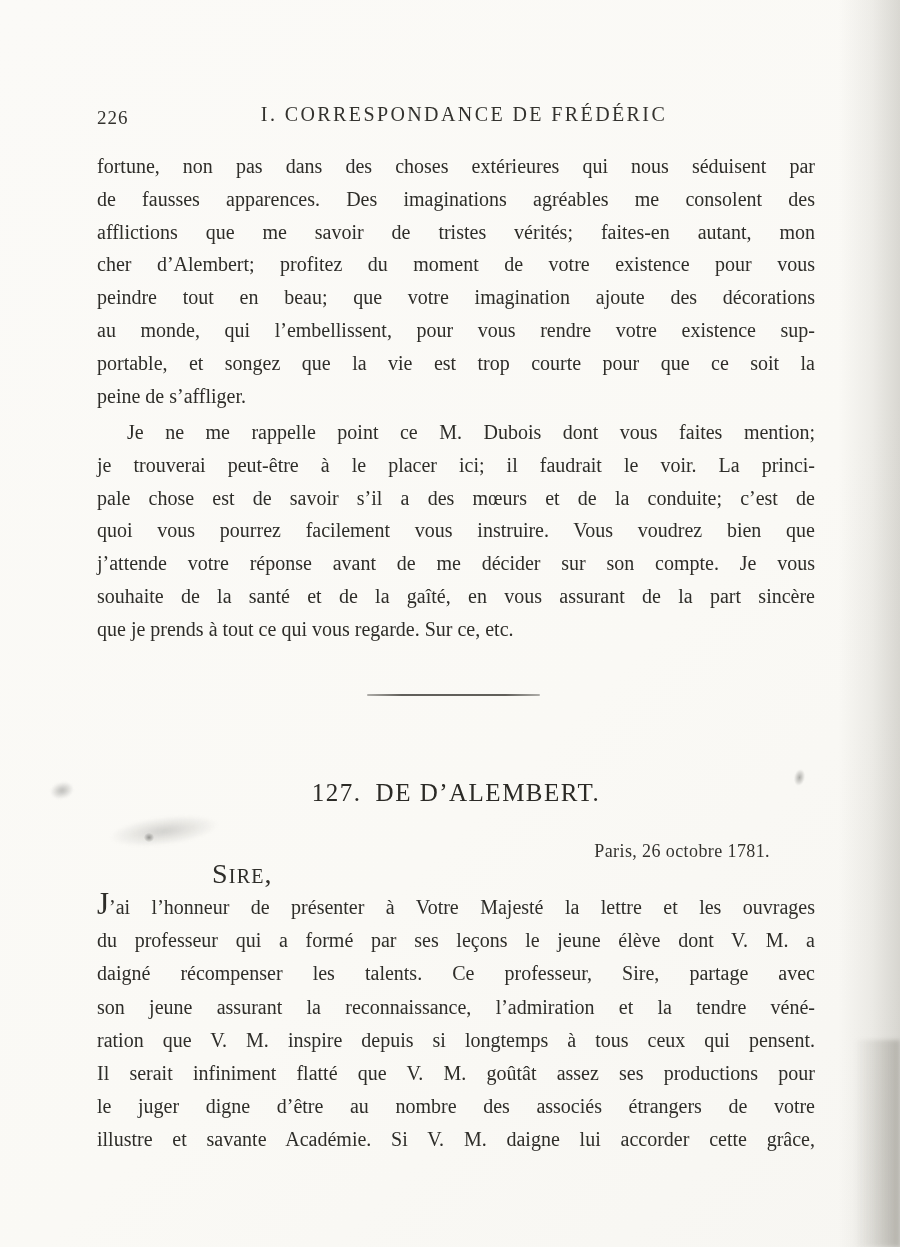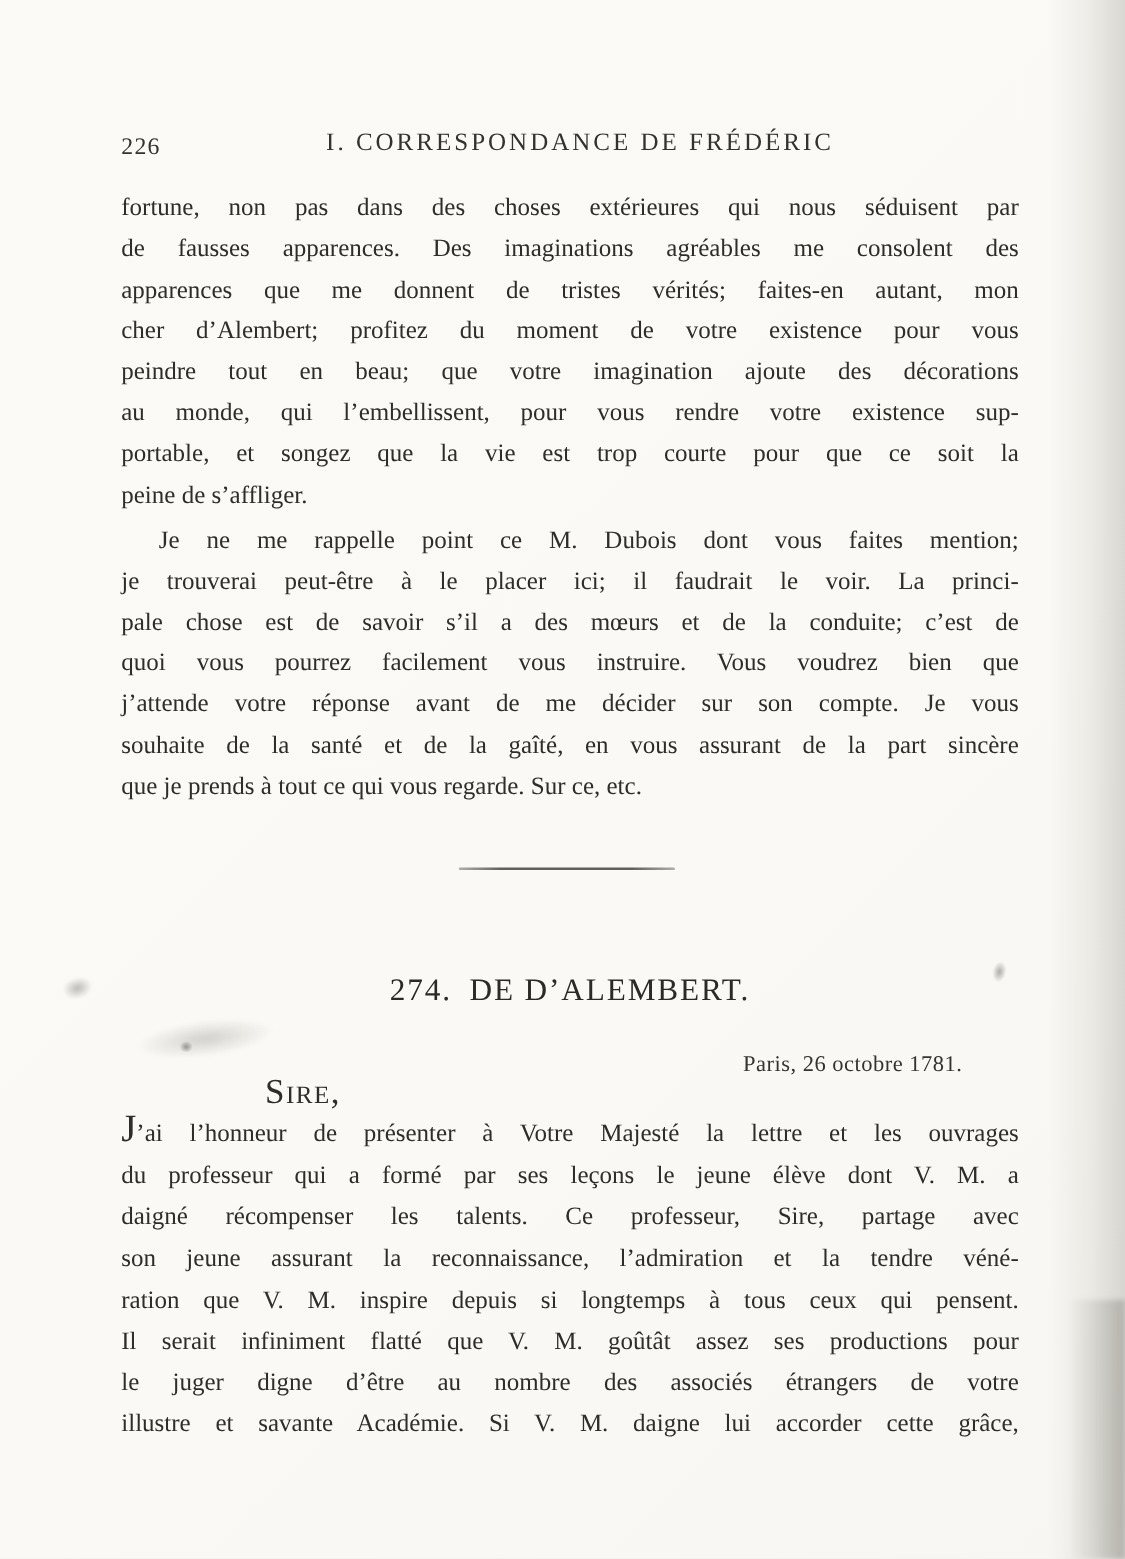--- a/index.html
+++ b/index.html
@@ -95,21 +95,21 @@
 <div class="page">
 
   <div class="header">
     <span class="pagenum">226</span>
     <span class="running-title">I.  CORRESPONDANCE  DE  FRÉDÉRIC</span>
   </div>
 
   <div class="column para1">
     <div class="line j">fortune, non pas dans des choses extérieures qui nous séduisent par</div>
     <div class="line j">de fausses apparences. Des imaginations agréables me consolent des</div>
-    <div class="line j">apparences que me donnent de tristes vérités; faites-en autant, mon</div>
+    <div class="line j">afflictions que me savoir de tristes vérités; faites-en autant, mon</div>
     <div class="line j">cher d’Alembert; profitez du moment de votre existence pour vous</div>
     <div class="line j">peindre tout en beau; que votre imagination ajoute des décorations</div>
     <div class="line j">au monde, qui l’embellissent, pour vous rendre votre existence sup-</div>
     <div class="line j">portable, et songez que la vie est trop courte pour que ce soit la</div>
     <div class="line j last">peine de s’affliger.</div>
   </div>
 
   <div class="column para2">
     <div class="line j indent">Je ne me rappelle point ce M. Dubois dont vous faites mention;</div>
     <div class="line j">je trouverai peut-être à le placer ici; il faudrait le voir. La princi-</div>
@@ -121,21 +121,21 @@
   </div>
 
   <div class="divider"></div>
 
   <div class="smudge smudge-a"></div>
   <div class="smudge smudge-b"></div>
   <div class="smudge smudge-b2"></div>
   <div class="smudge smudge-c"></div>
 
   <div class="heading">
-    <span class="hnum">274.</span><span>DE D’ALEMBERT.</span>
+    <span class="hnum">127.</span><span>DE D’ALEMBERT.</span>
   </div>
 
   <div class="dateline">Paris, 26 octobre 1781.</div>
 
   <div class="salutation">Sire,</div>
 
   <div class="column letter">
     <div class="line j"><span class="initial">J</span><span>’ai l’honneur de présenter à Votre Majesté la lettre et les ouvrages</span></div>
     <div class="line j">du professeur qui a formé par ses leçons le jeune élève dont V. M. a</div>
     <div class="line j">daigné récompenser les talents. Ce professeur, Sire, partage avec</div>

